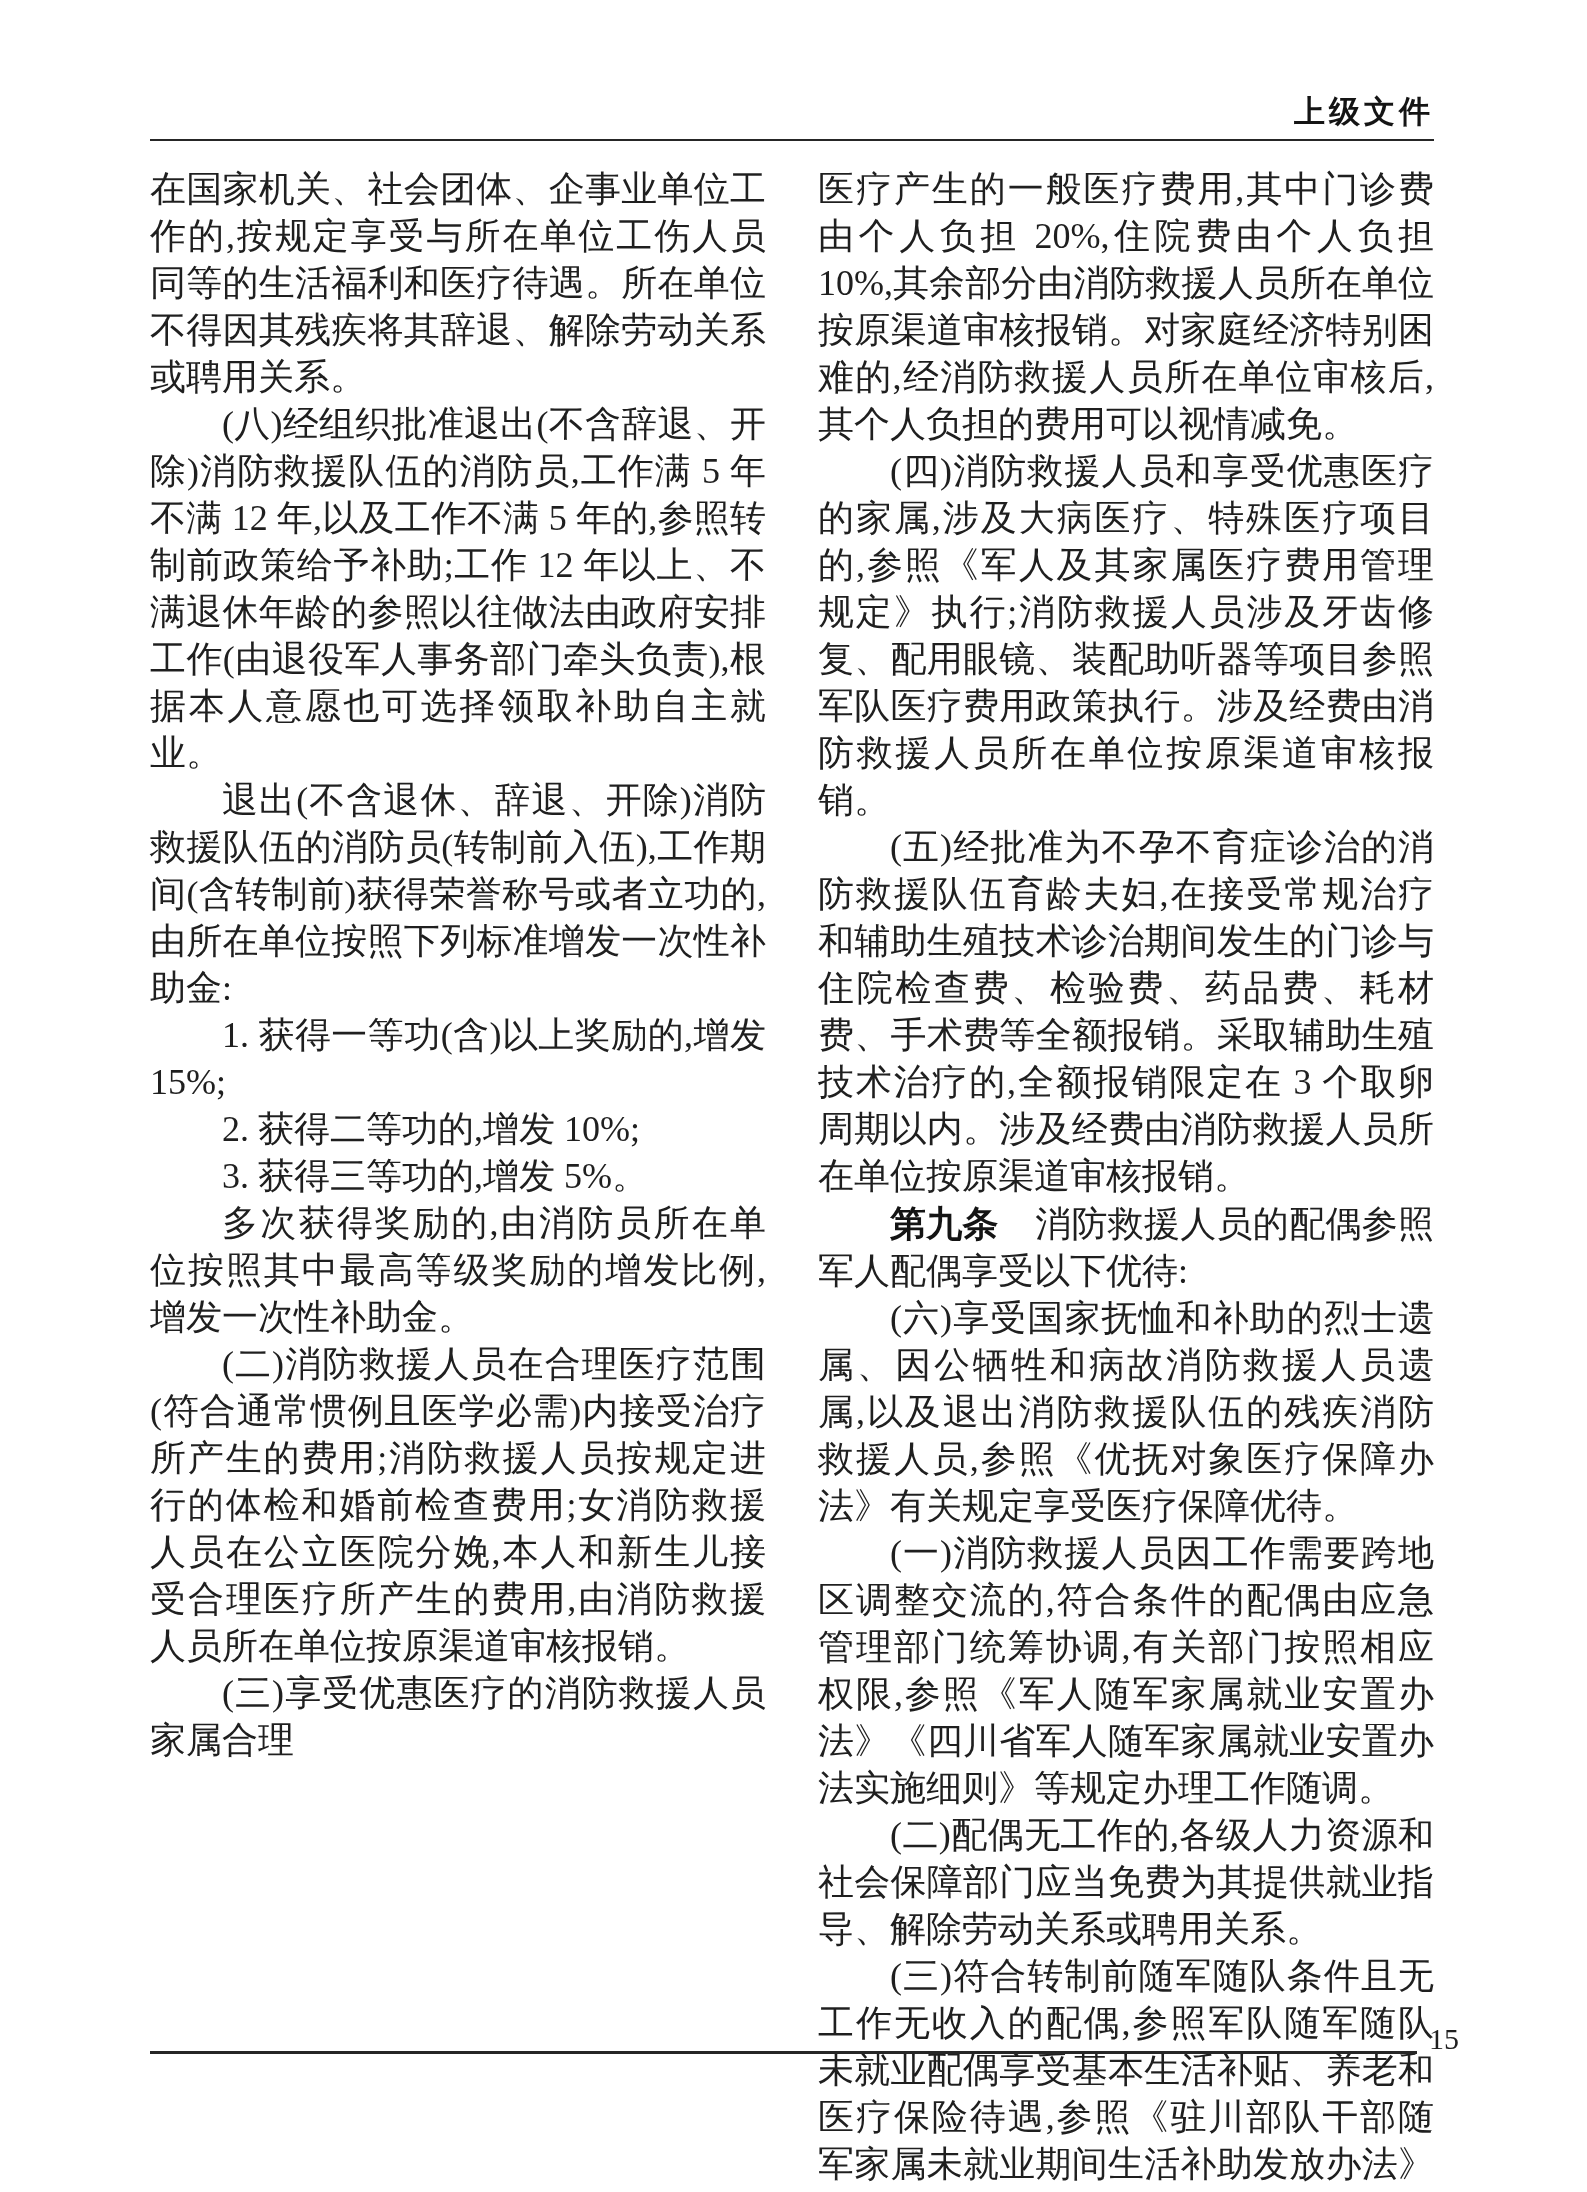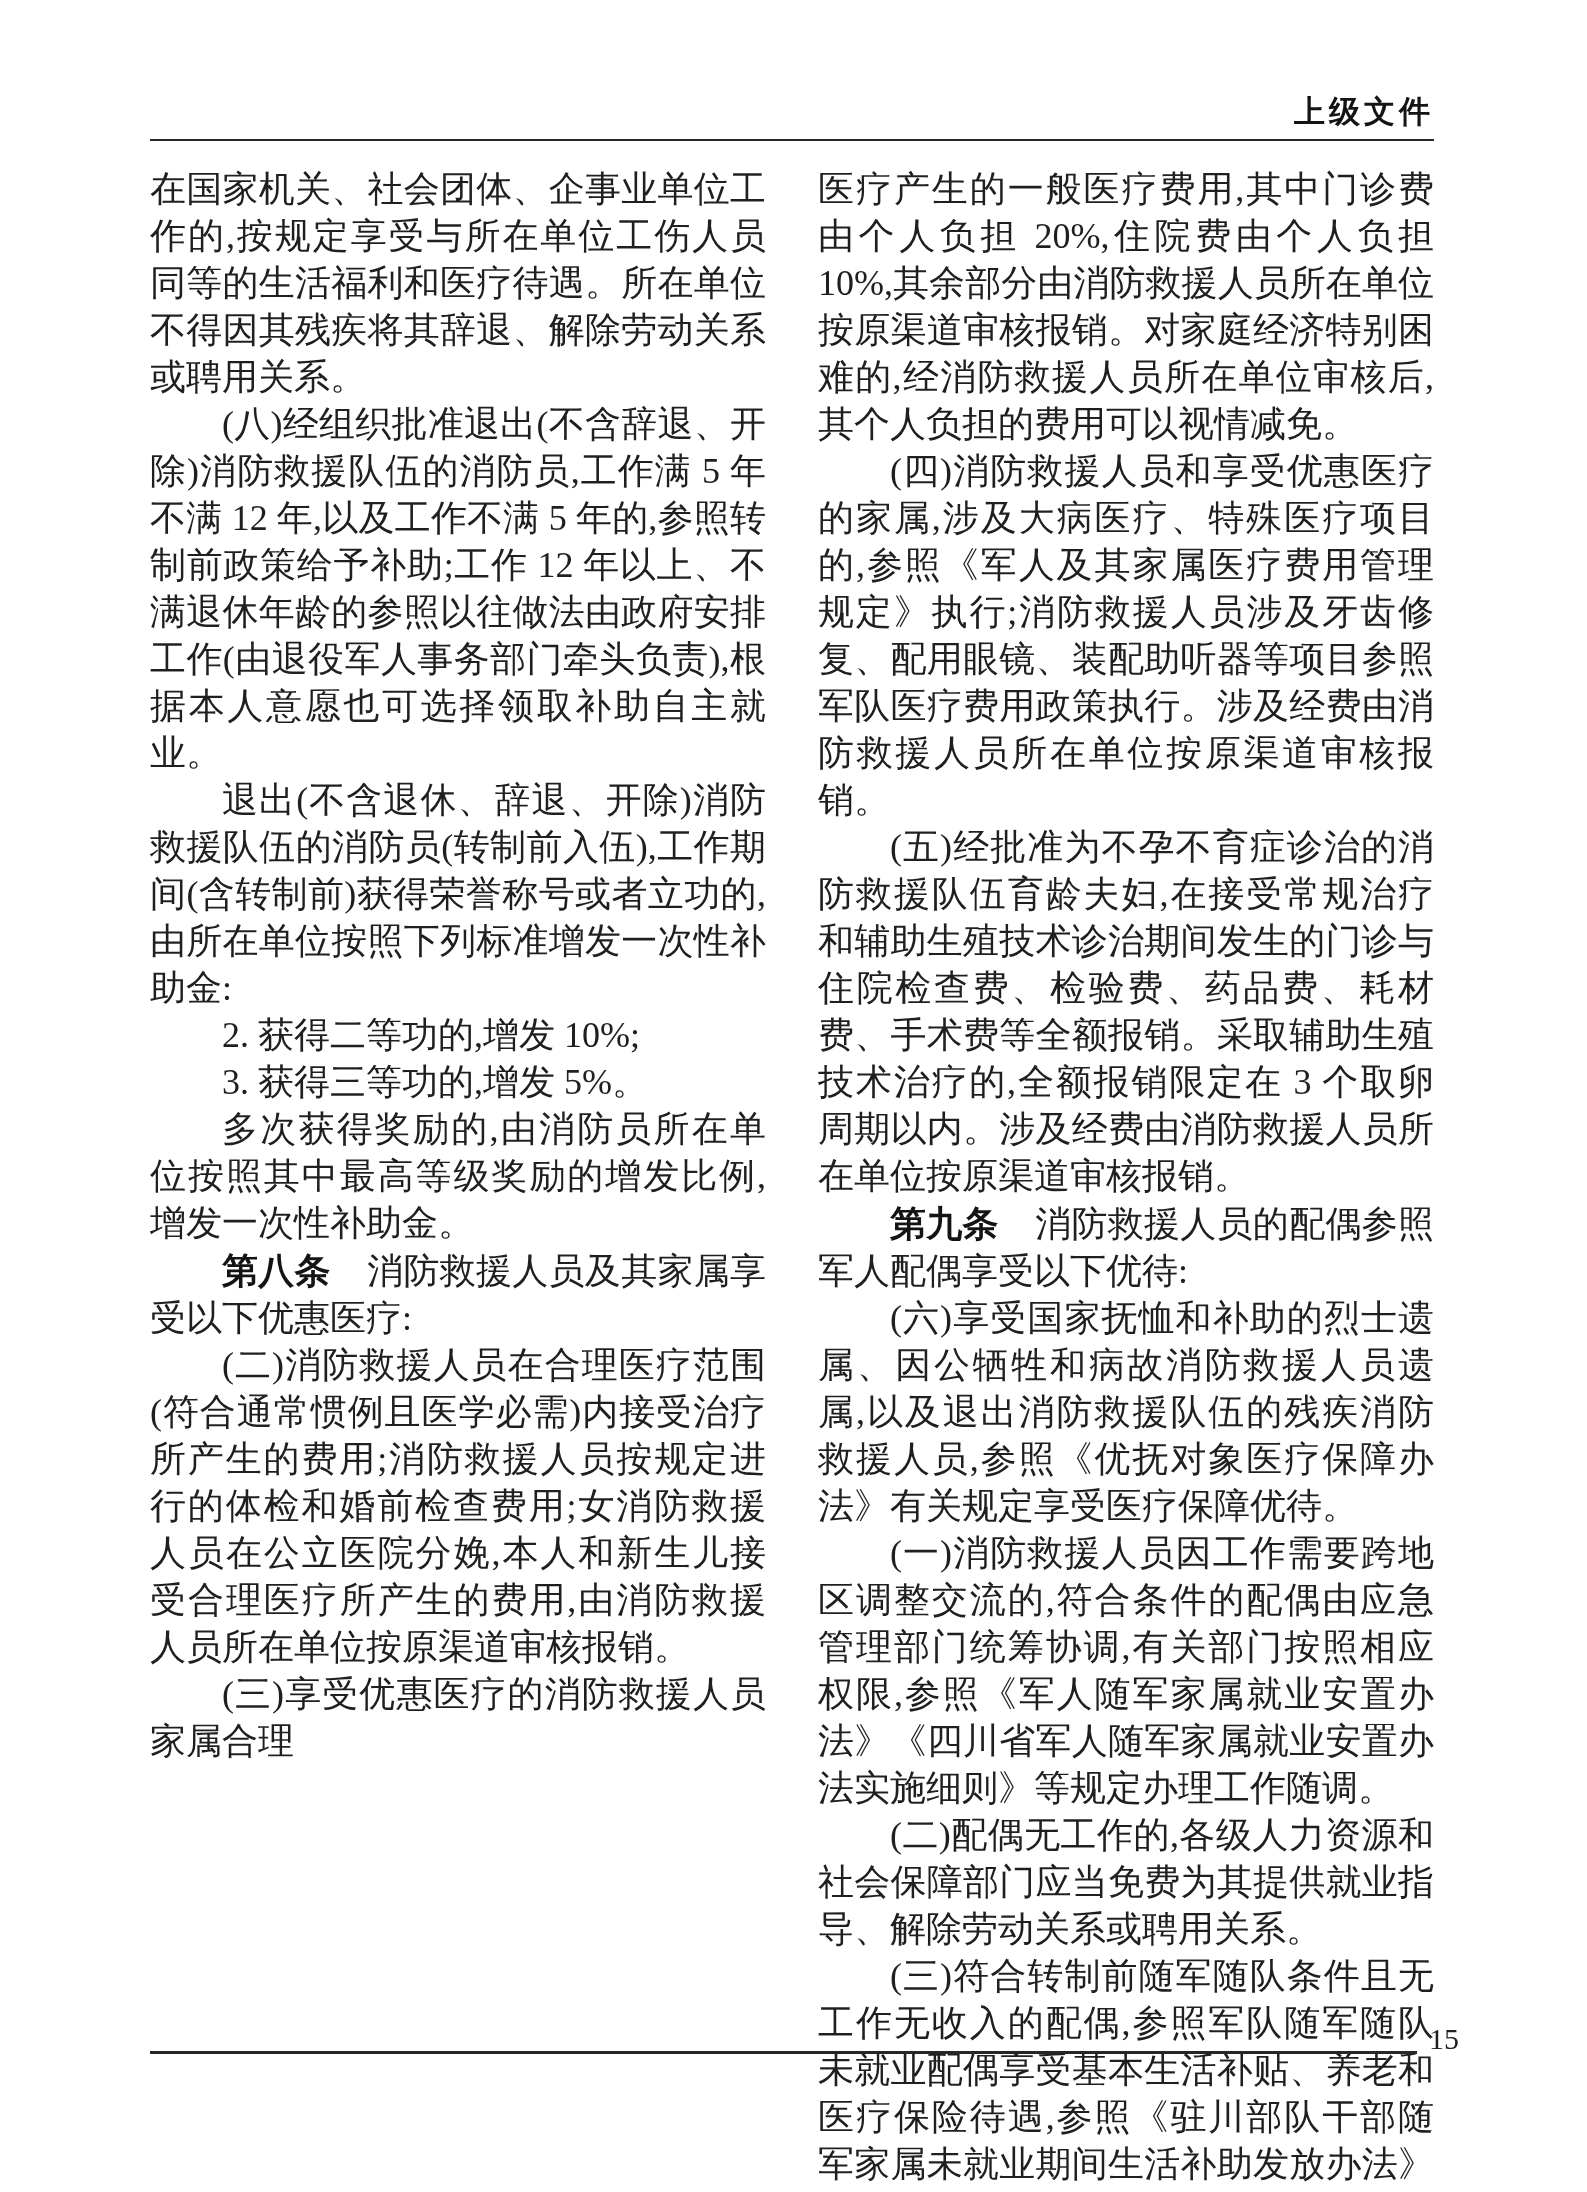--- a/index.html
+++ b/index.html
@@ -90,24 +90,24 @@
     <div class="header-title">上级文件</div>
     <div class="header-rule"></div>
   </div>
 
   <div class="columns">
 
     <div class="col">
       <p class="para cont">在国家机关、社会团体、企事业单位工作的,按规定享受与所在单位工伤人员同等的生活福利和医疗待遇。所在单位不得因其残疾将其辞退、解除劳动关系或聘用关系。</p>
       <p class="para">(八)经组织批准退出(不含辞退、开除)消防救援队伍的消防员,工作满 5 年不满 12 年,以及工作不满 5 年的,参照转制前政策给予补助;工作 12 年以上、不满退休年龄的参照以往做法由政府安排工作(由退役军人事务部门牵头负责),根据本人意愿也可选择领取补助自主就业。</p>
       <p class="para">退出(不含退休、辞退、开除)消防救援队伍的消防员(转制前入伍),工作期间(含转制前)获得荣誉称号或者立功的,由所在单位按照下列标准增发一次性补助金:</p>
+      <p class="para">1. 获得一等功(含)以上奖励的,增发 15%;</p>
       <p class="para">2. 获得二等功的,增发 10%;</p>
       <p class="para">3. 获得三等功的,增发 5%。</p>
       <p class="para">多次获得奖励的,由消防员所在单位按照其中最高等级奖励的增发比例,增发一次性补助金。</p>
-      <p class="para"><b class="article-label">第八条</b><span>　消防救援人员及其家属享受以下优惠医疗:</span></p>
       <p class="para">(二)消防救援人员在合理医疗范围(符合通常惯例且医学必需)内接受治疗所产生的费用;消防救援人员按规定进行的体检和婚前检查费用;女消防救援人员在公立医院分娩,本人和新生儿接受合理医疗所产生的费用,由消防救援人员所在单位按原渠道审核报销。</p>
       <p class="para">(三)享受优惠医疗的消防救援人员家属合理</p>
     </div>
 
     <div class="col">
       <p class="para cont">医疗产生的一般医疗费用,其中门诊费由个人负担 20%,住院费由个人负担 10%,其余部分由消防救援人员所在单位按原渠道审核报销。对家庭经济特别困难的,经消防救援人员所在单位审核后,其个人负担的费用可以视情减免。</p>
       <p class="para">(四)消防救援人员和享受优惠医疗的家属,涉及大病医疗、特殊医疗项目的,参照《军人及其家属医疗费用管理规定》执行;消防救援人员涉及牙齿修复、配用眼镜、装配助听器等项目参照军队医疗费用政策执行。涉及经费由消防救援人员所在单位按原渠道审核报销。</p>
       <p class="para">(五)经批准为不孕不育症诊治的消防救援队伍育龄夫妇,在接受常规治疗和辅助生殖技术诊治期间发生的门诊与住院检查费、检验费、药品费、耗材费、手术费等全额报销。采取辅助生殖技术治疗的,全额报销限定在 3 个取卵周期以内。涉及经费由消防救援人员所在单位按原渠道审核报销。</p>
       <p class="para"><b class="article-label">第九条</b><span>　消防救援人员的配偶参照军人配偶享受以下优待:</span></p>
       <p class="para">(六)享受国家抚恤和补助的烈士遗属、因公牺牲和病故消防救援人员遗属,以及退出消防救援队伍的残疾消防救援人员,参照《优抚对象医疗保障办法》有关规定享受医疗保障优待。</p>

